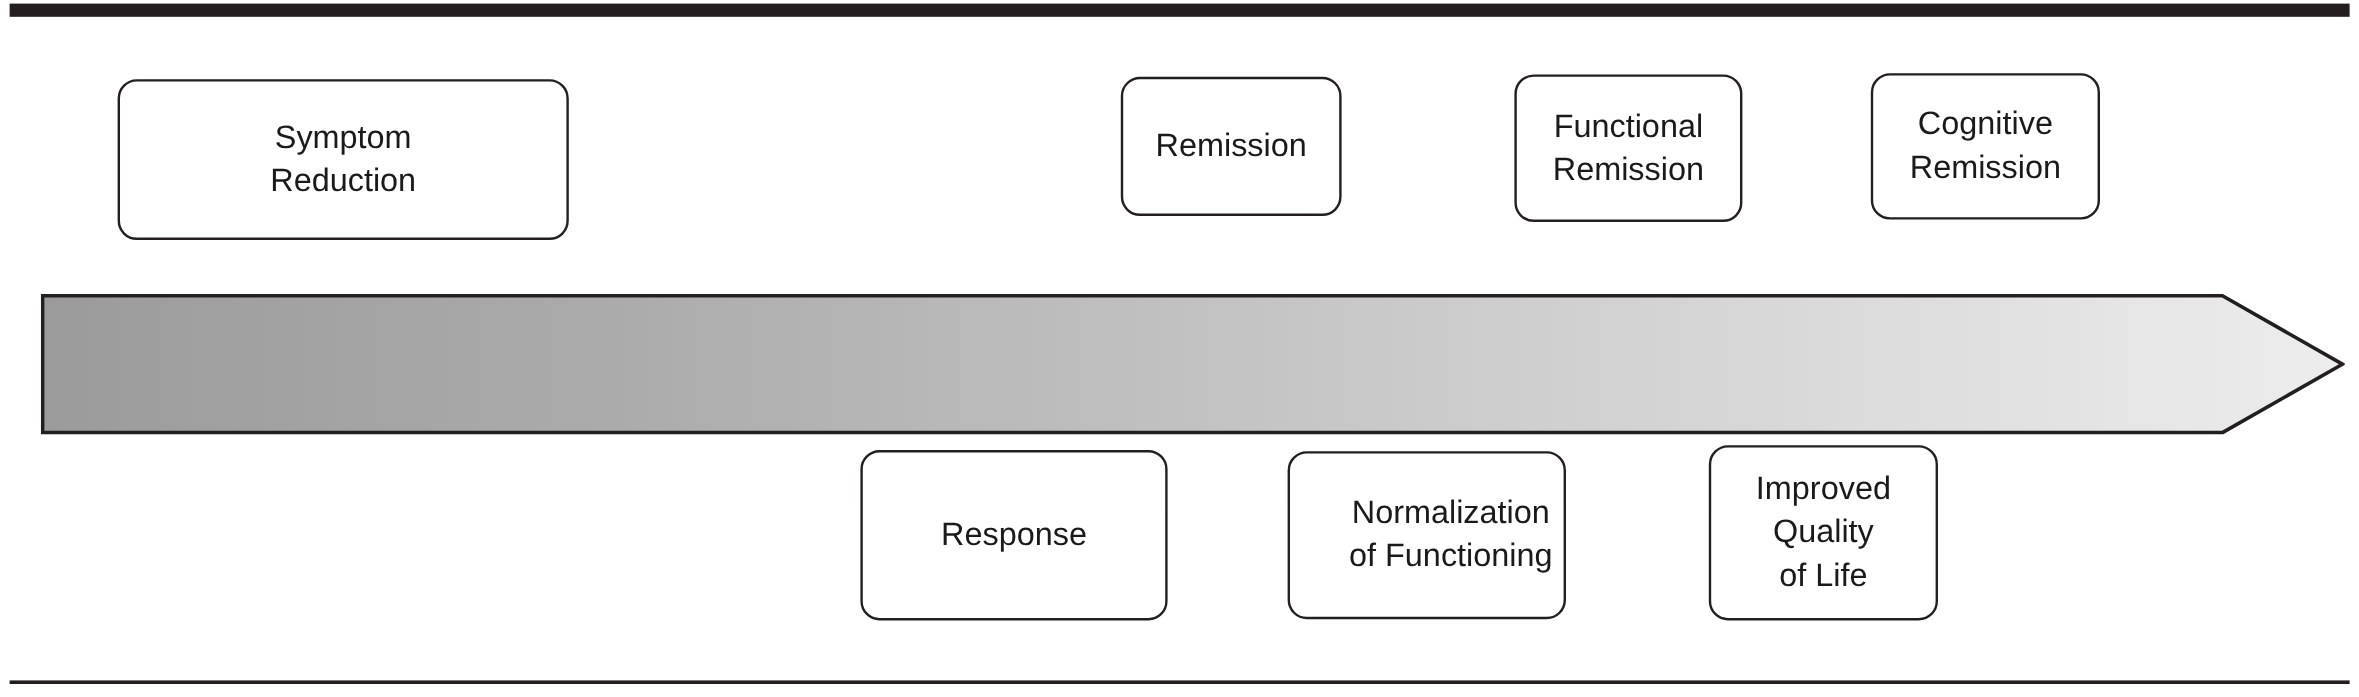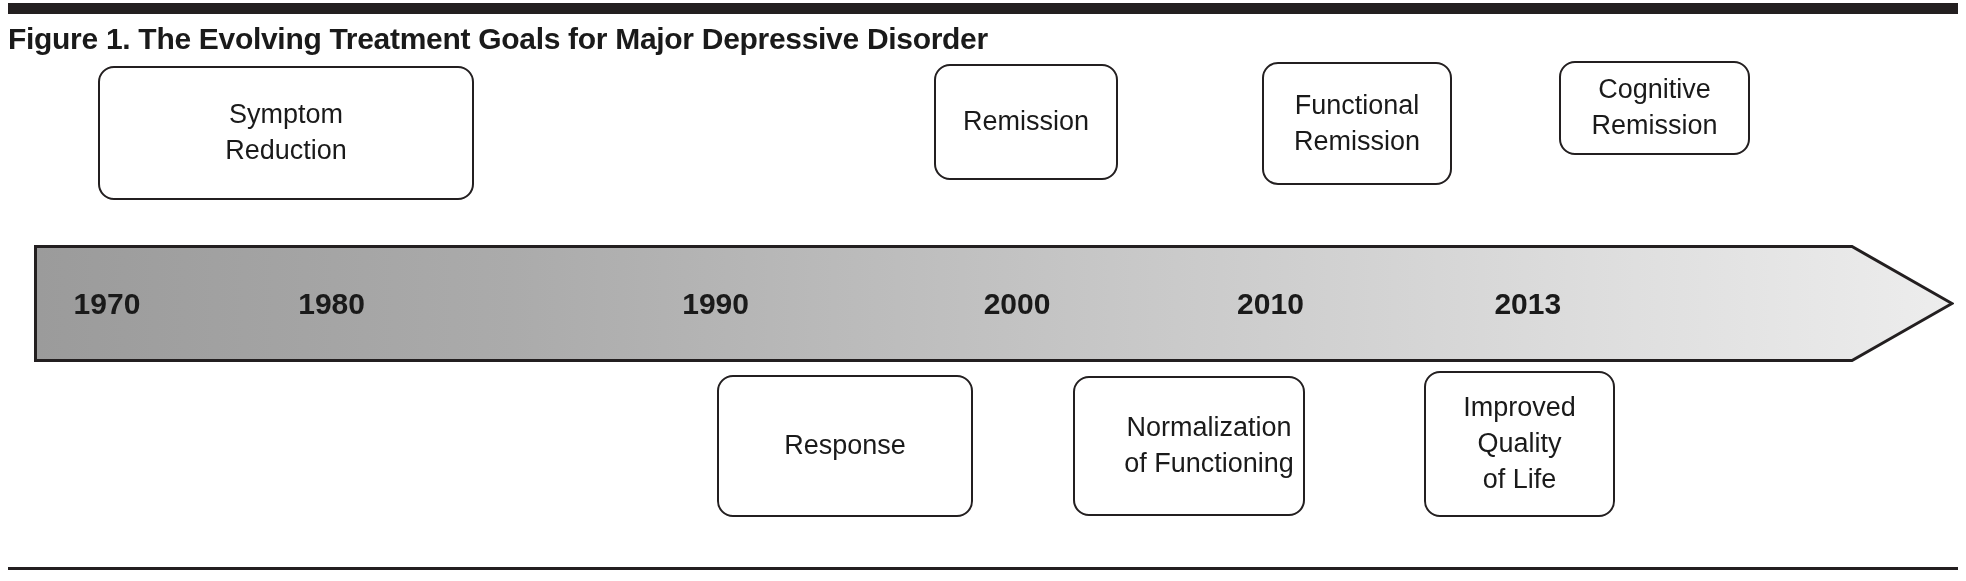--- a/index.html
+++ b/index.html
@@ -105,60 +105,51 @@
     padding: 0 6px;
   }
 </style>
 </head>
 <body>
 
 <div id="figure-root">
 
   <div class="top-rule"></div>
 
-  <div class="figure-title">Figure 1. The Evolving Treatment Goals for Major Depressive Disorder</div>
 
   <div id="goals-above-layer">
       <div class="goal-box" style="left: 98px; top: 66px; width: 376px; height: 134px;">
         <span class="goal-label">Symptom<br>Reduction</span>
       </div>
       <div class="goal-box" style="left: 934px; top: 64px; width: 184px; height: 116px;">
         <span class="goal-label">Remission</span>
       </div>
       <div class="goal-box" style="left: 1262px; top: 62px; width: 190px; height: 123px;">
         <span class="goal-label">Functional<br>Remission</span>
       </div>
-      <div class="goal-box" style="left: 1559px; top: 61px; width: 191px; height: 94px;">
+      <div class="goal-box" style="left: 1559px; top: 61px; width: 191px; height: 122px;">
         <span class="goal-label">Cognitive<br>Remission</span>
       </div>
     </div>
 
   <div class="timeline-arrow">
     <svg viewBox="0 0 1920 117" preserveAspectRatio="none" aria-hidden="true">
       <defs>
         <linearGradient id="tlgrad" x1="0" y1="0" x2="1" y2="0">
           <stop offset="0%" stop-color="#9b9b9b"></stop>
           <stop offset="25%" stop-color="#ababab"></stop>
           <stop offset="55%" stop-color="#c6c6c6"></stop>
           <stop offset="80%" stop-color="#dcdcdc"></stop>
           <stop offset="100%" stop-color="#ededed"></stop>
         </linearGradient>
       </defs>
       <path d="M 1.5 1.5 L 1818 1.5 L 1918 58.5 L 1818 115.5 L 1.5 115.5 Z" fill="url(#tlgrad)" stroke="#231f20" stroke-width="3" stroke-linejoin="miter"></path>
     </svg>
   </div>
 
-  <div class="year-layer" id="year-layer">
-      <div class="year-label" style="left: 3.8%;">1970</div>
-      <div class="year-label" style="left: 15.5%;">1980</div>
-      <div class="year-label" style="left: 35.5%;">1990</div>
-      <div class="year-label" style="left: 51.2%;">2000</div>
-      <div class="year-label" style="left: 64.4%;">2010</div>
-      <div class="year-label" style="left: 77.8%;">2013</div>
-    </div>
 
   <div id="goals-below-layer">
       <div class="goal-box" style="left: 717px; top: 375px; width: 256px; height: 142px;">
         <span class="goal-label">Response</span>
       </div>
       <div class="goal-box" style="left: 1073px; top: 376px; width: 232px; height: 140px; padding-left: 40px;">
         <span class="goal-label">Normalization<br>of Functioning</span>
       </div>
       <div class="goal-box" style="left: 1388px; top: 371px; width: 191px; height: 146px; margin-left: 36px;">
         <span class="goal-label">Improved<br>Quality<br>of Life</span>

